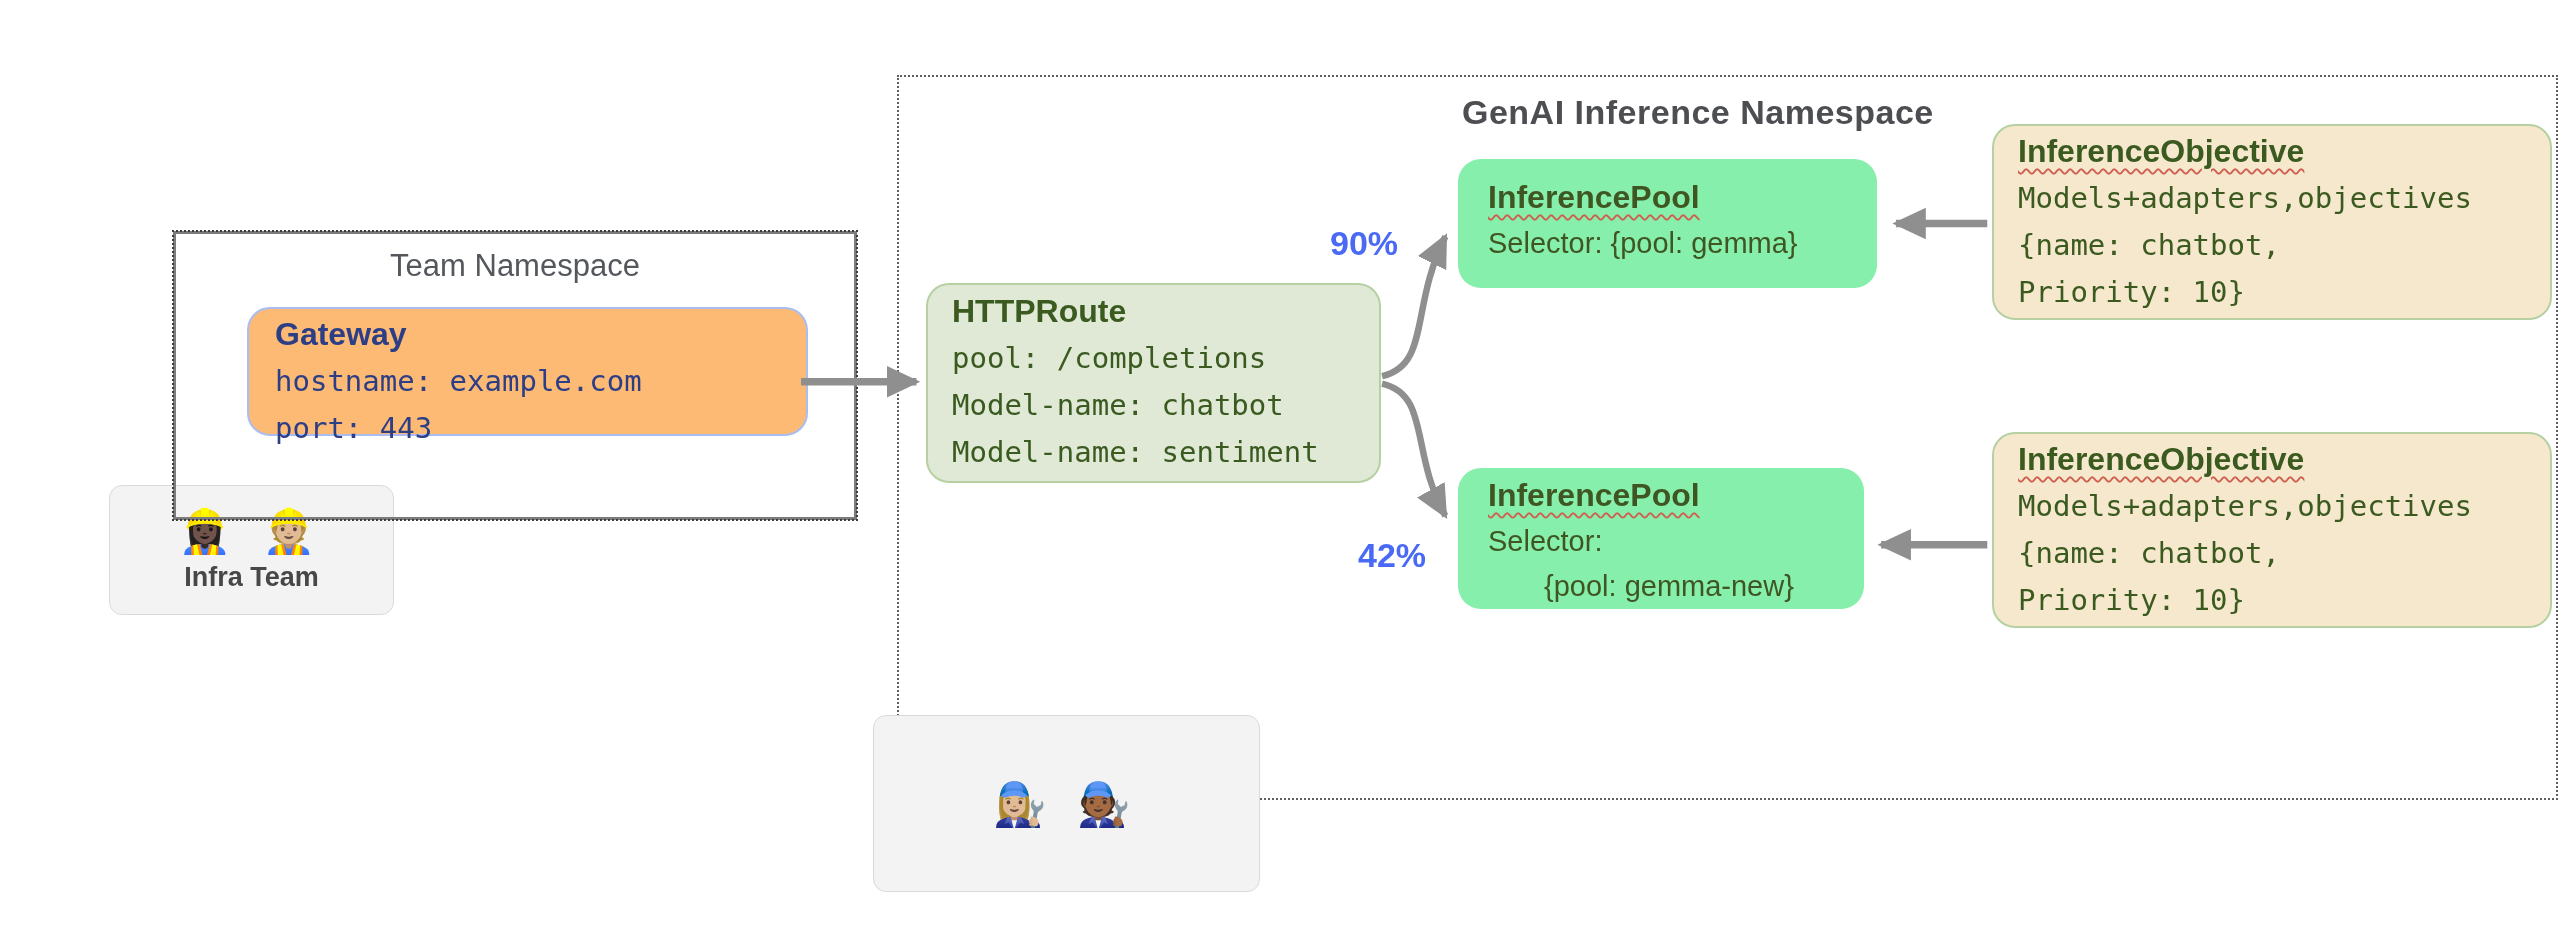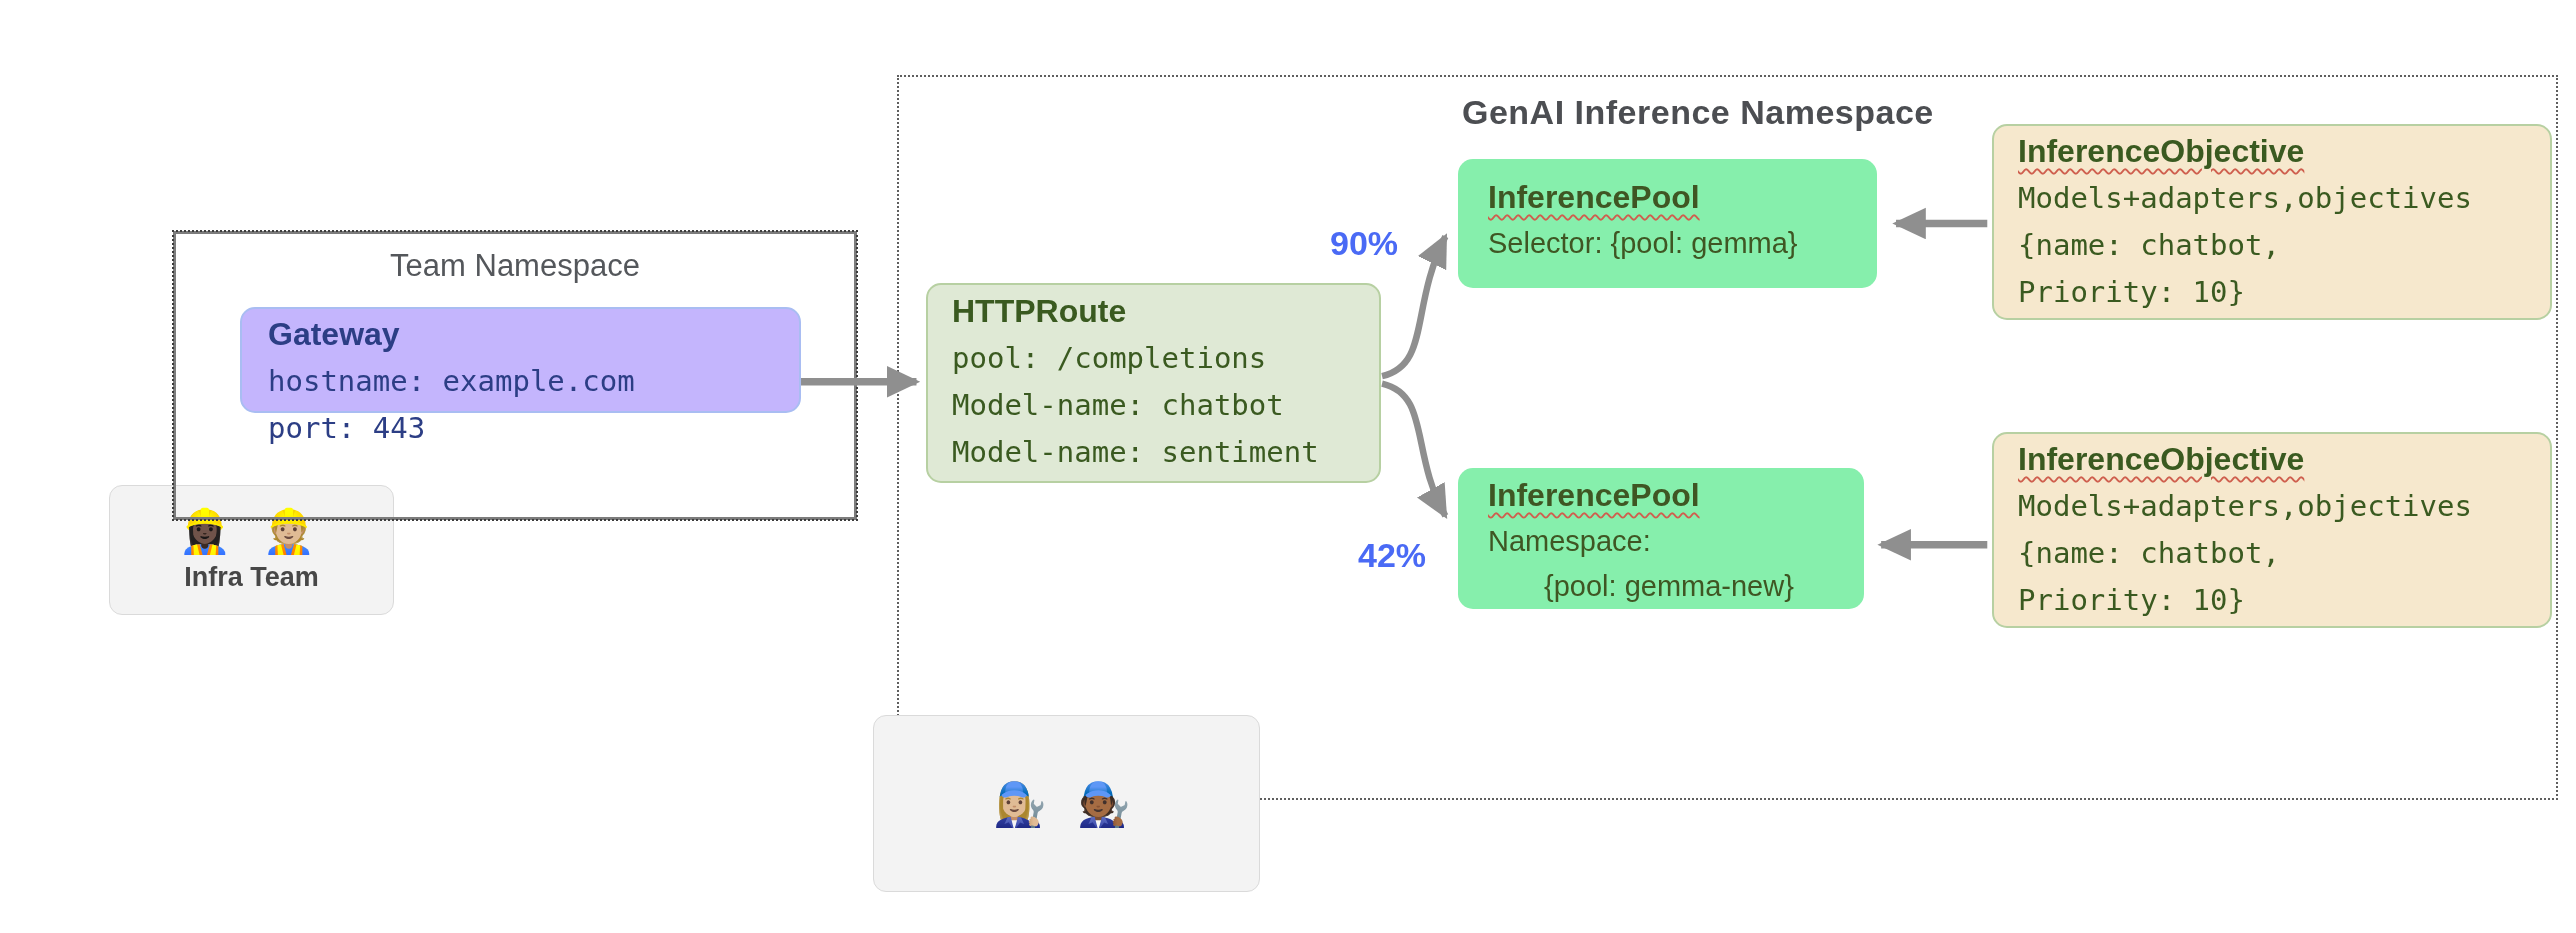--- a/index.html
+++ b/index.html
@@ -12,28 +12,28 @@
             border:2.8px dotted #5f5f5f;box-sizing:border-box;z-index:0;}
   .genai-ns-title{position:absolute;left:1462px;top:93px;width:559px;
             font-size:34px;font-weight:700;color:#4c4e52;letter-spacing:0.5px;z-index:2;}
   .infra-ns{position:absolute;left:173px;top:231px;width:684px;height:289px;
             border:3.7px solid #7c7c7c;box-sizing:border-box;z-index:3;pointer-events:none;}
   .infra-ns::after{content:"";position:absolute;inset:-3.7px;border:2.8px dotted #3c3c3c;}
   .infra-ns-title{position:absolute;left:173px;top:248px;width:684px;text-align:center;
             font-size:31px;font-weight:400;color:#54575b;z-index:3;}
 
   
-  .node{position:absolute;box-sizing:border-box;border-radius:15px;z-index:2;}
+  .node{position:absolute;box-sizing:border-box;border-radius:23px;z-index:2;}
   .node-title{font-size:32px;font-weight:700;line-height:47px;}
   .squiggle{text-decoration-line:underline;text-decoration-style:wavy;
             text-decoration-color:#cf5f4e;text-decoration-thickness:1.9px;text-underline-offset:5.6px;}
   .mono{font-family:"DejaVu Sans Mono",monospace;font-size:29px;line-height:47px;}
   .sans-line{font-size:29px;line-height:45px;}
 
-  .gateway{left:240px;top:307px;width:561px;height:106px;background:#c4b5fd;
+  .gateway{left:247px;top:307px;width:561px;height:129px;background:#fdba74;
            border:2.8px solid #a9bdf2;padding:1.9px 0 0 26px;color:#2c3e85;}
   .gateway .node-title{color:#2c3e85;}
 
   .httproute{left:926px;top:283px;width:455px;height:200px;background:#dfe9d5;
              border:2.8px solid #b7d0a2;padding:3px 0 0 24px;color:#3a5a20;}
 
   .pool{background:#86efac;color:#3f5623;border:none;}
   .pool-top{left:1458px;top:159px;width:419px;height:129px;padding:15px 0 0 30px;}
   .pool-bottom{left:1458px;top:468px;width:406px;height:141px;padding:3.7px 0 0 30px;}
   .indent{padding-left:56px;}
@@ -96,21 +96,21 @@
   <div class="split-label split-90">90%</div>
   <div class="split-label split-10">42%</div>
 
   <div class="node pool pool-top">
     <div class="node-title"><span class="squiggle">InferencePool</span></div>
     <div class="sans-line">Selector: {pool: gemma}</div>
   </div>
 
   <div class="node pool pool-bottom">
     <div class="node-title"><span class="squiggle">InferencePool</span></div>
-    <div class="sans-line">Namespace:</div>
+    <div class="sans-line">Selector:</div>
     <div class="sans-line indent">{pool: gemma-new}</div>
   </div>
 
   <div class="node objective objective-top">
     <div class="node-title"><span class="squiggle">InferenceObjective</span></div>
     <div class="mono">Models+adapters,objectives</div>
     <div class="mono">{name: chatbot,</div>
     <div class="mono">Priority: 10}</div>
   </div>
 

